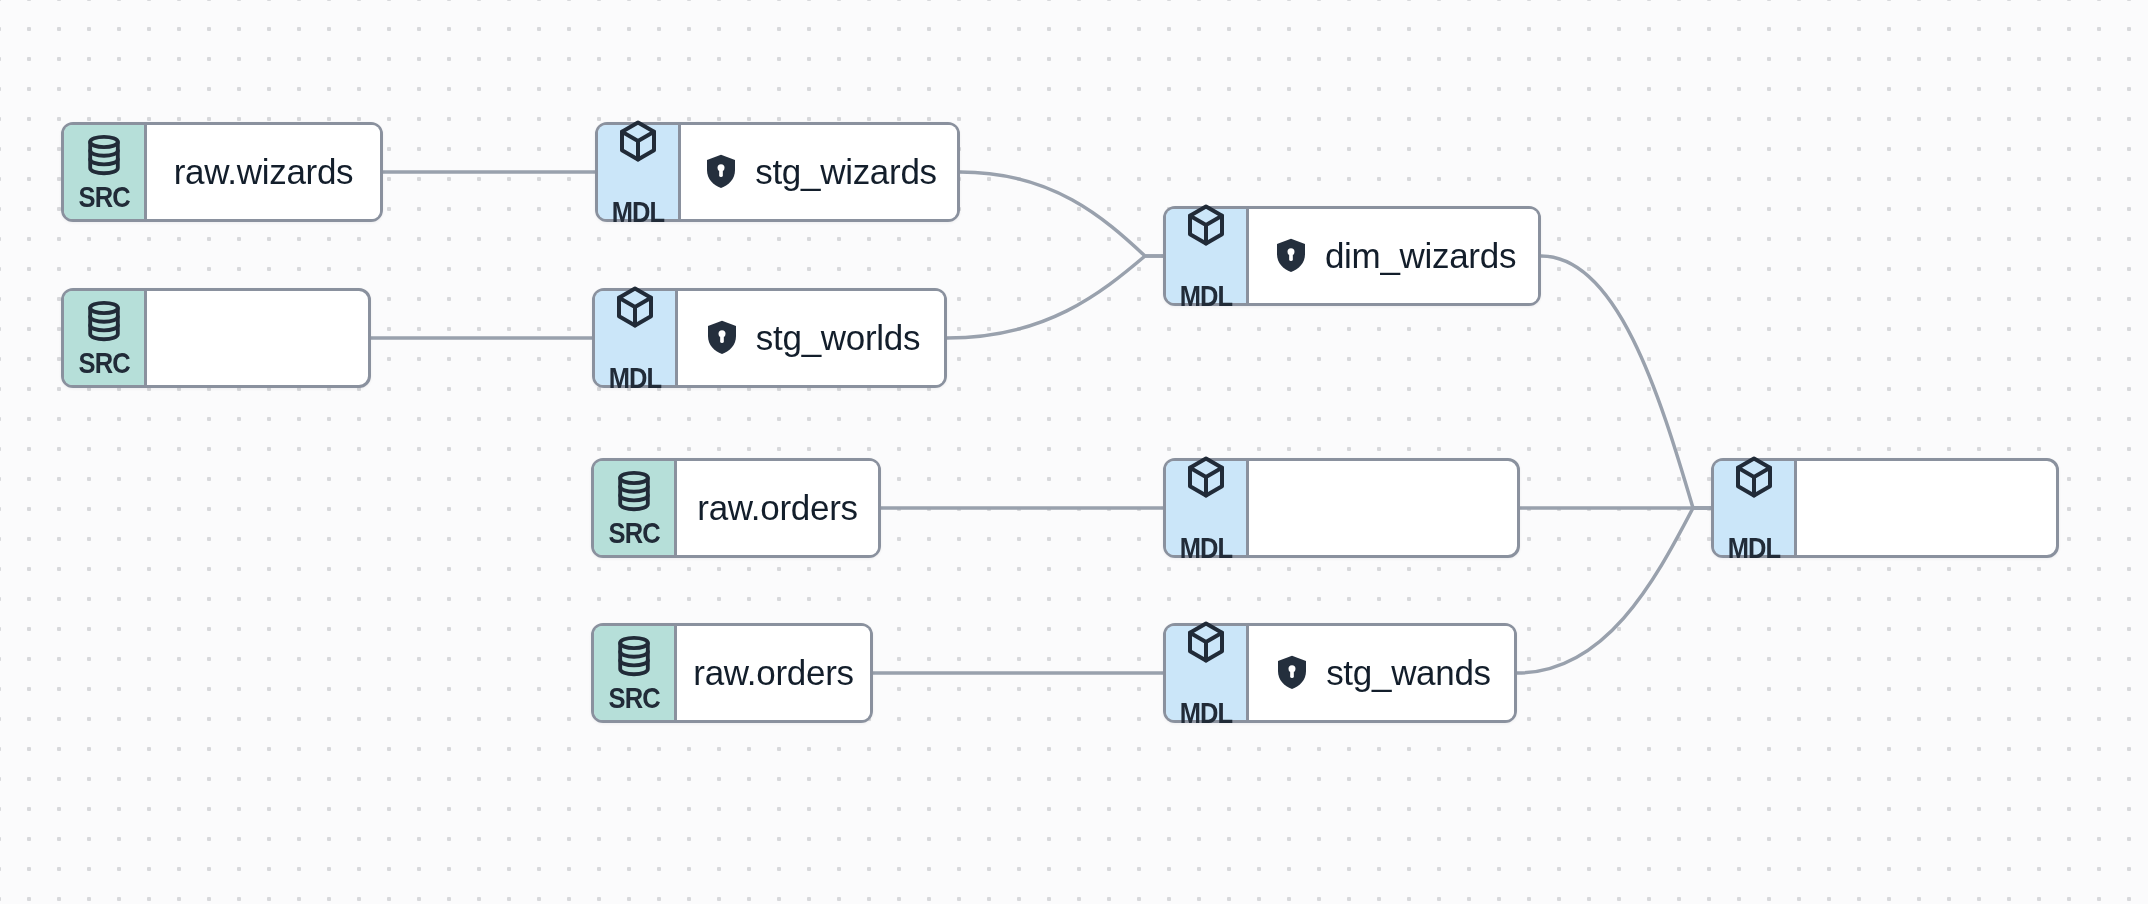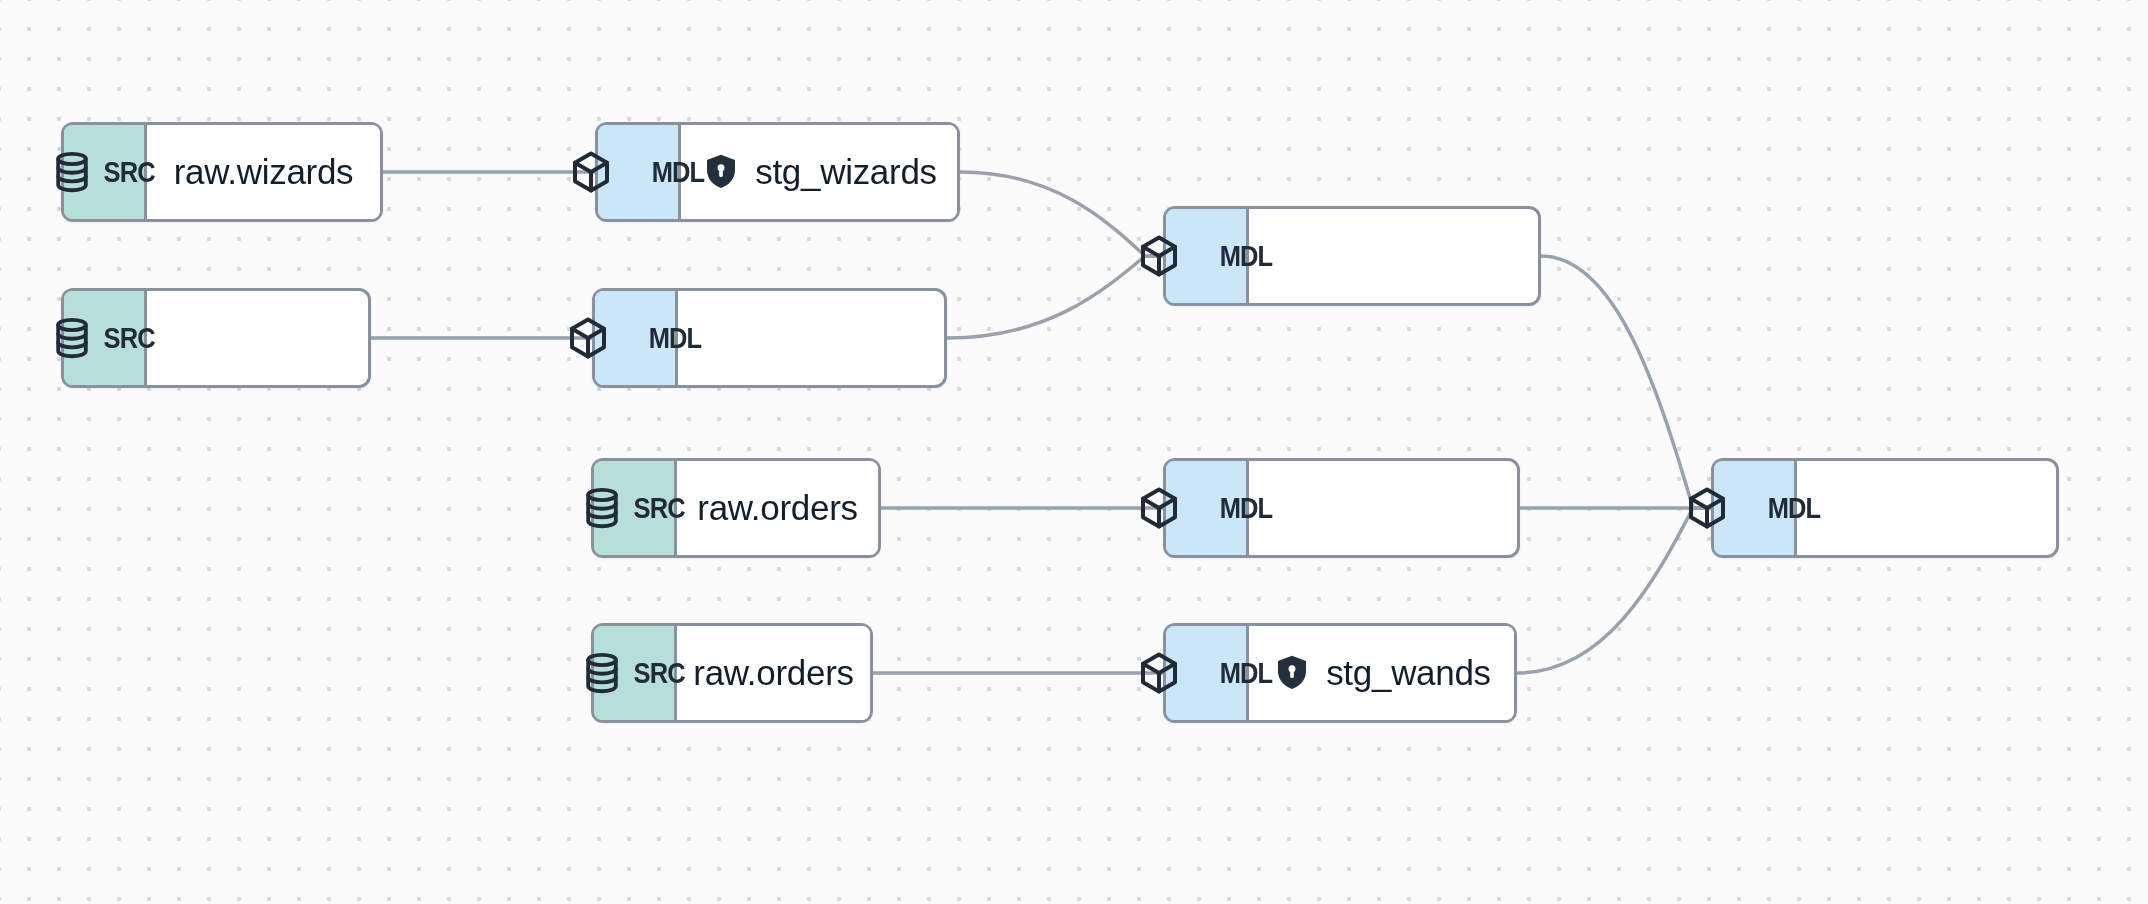--- a/index.html
+++ b/index.html
@@ -17,21 +17,21 @@
   }
   #edge-layer{position:absolute;left:0;top:0;z-index:1;}
   #edge-layer path{fill:none;stroke:var(--edge,#99a1ad);stroke-width:3.5px;}
   .node{
     position:absolute;z-index:2;display:flex;align-items:stretch;
     background:#fff;border:3px solid var(--border,#8a919e);border-radius:12px;
     box-sizing:border-box;box-shadow:0 1px 3px rgba(16,24,40,.06);
     cursor:pointer;
   }
   .icon-section{
-    width:80px;flex:0 0 80px;display:flex;flex-direction:row;
+    width:80px;flex:0 0 80px;display:flex;flex-direction:column;
     align-items:center;justify-content:center;gap:4px;
     border-right:3px solid var(--border,#8a919e);
     border-radius:8px 0 0 8px;color:var(--navy,#212b38);
   }
   .icon-section.src{background:var(--teal,#b6dfd9);}
   .icon-section.mdl{background:var(--blue,#cbe6f9);gap:32px;}
   .type-label{
     font-size:30px;font-weight:700;letter-spacing:-1px;line-height:1;
     transform:scaleX(.85);color:var(--navy,#212b38);
   }
@@ -114,30 +114,50 @@
       <div class="node" style="left: 592px; top: 288px; width: 355px; height: 100px;">
         <div class="icon-section mdl">
           <span>
             <svg viewBox="0 0 24 24" width="48" height="48" class="glyph">
               <path d="M12 2.8l8 4.6v9.2l-8 4.6-8-4.6V7.4z" fill="none" stroke="#212b38" stroke-width="2" stroke-linecap="round" stroke-linejoin="round"></path>
               <path d="M12 12l8-4.6M12 12L4 7.4M12 12v9.2" fill="none" stroke="#212b38" stroke-width="2" stroke-linecap="round" stroke-linejoin="round"></path>
             </svg>
           </span>
           <span class="type-label">MDL</span>
         </div>
+        <div class="body-section">
+          <span>
+            <svg viewBox="0 0 24 24" width="40" height="40" class="glyph">
+              <path d="M12 1.6l8.4 3.2v6c0 5.4-3.7 9.2-8.4 10.8C7.3 20 3.6 16.2 3.6 10.8v-6L12 1.6z" fill="#242f3d"></path>
+              <circle cx="12" cy="9.4" r="2.1" fill="#ffffff"></circle>
+              <rect x="10.9" y="10.6" width="2.2" height="4.4" rx="1.1" fill="#ffffff"></rect>
+            </svg>
+          </span>
+          <span class="node-label">stg_worlds</span>
+        </div>
       </div>
       <div class="node" style="left: 1163px; top: 206px; width: 378px; height: 100px;">
         <div class="icon-section mdl">
           <span>
             <svg viewBox="0 0 24 24" width="48" height="48" class="glyph">
               <path d="M12 2.8l8 4.6v9.2l-8 4.6-8-4.6V7.4z" fill="none" stroke="#212b38" stroke-width="2" stroke-linecap="round" stroke-linejoin="round"></path>
               <path d="M12 12l8-4.6M12 12L4 7.4M12 12v9.2" fill="none" stroke="#212b38" stroke-width="2" stroke-linecap="round" stroke-linejoin="round"></path>
             </svg>
           </span>
           <span class="type-label">MDL</span>
+        </div>
+        <div class="body-section">
+          <span>
+            <svg viewBox="0 0 24 24" width="40" height="40" class="glyph">
+              <path d="M12 1.6l8.4 3.2v6c0 5.4-3.7 9.2-8.4 10.8C7.3 20 3.6 16.2 3.6 10.8v-6L12 1.6z" fill="#242f3d"></path>
+              <circle cx="12" cy="9.4" r="2.1" fill="#ffffff"></circle>
+              <rect x="10.9" y="10.6" width="2.2" height="4.4" rx="1.1" fill="#ffffff"></rect>
+            </svg>
+          </span>
+          <span class="node-label">dim_wizards</span>
         </div>
       </div>
       <div class="node" style="left: 591px; top: 458px; width: 290px; height: 100px;">
         <div class="icon-section src">
           <span>
             <svg viewBox="0 0 24 24" width="46" height="46" class="glyph">
               <ellipse cx="12" cy="5.2" rx="7.2" ry="2.7" fill="none" stroke="#212b38" stroke-width="2" stroke-linecap="round"></ellipse>
               <path d="M4.8 5.2v13.6c0 1.5 3.2 2.7 7.2 2.7s7.2-1.2 7.2-2.7V5.2" fill="none" stroke="#212b38" stroke-width="2" stroke-linecap="round"></path>
               <path d="M19.2 9.7c0 1.5-3.2 2.7-7.2 2.7S4.8 11.2 4.8 9.7" fill="none" stroke="#212b38" stroke-width="2" stroke-linecap="round"></path>
               <path d="M19.2 14.2c0 1.5-3.2 2.7-7.2 2.7s-7.2-1.2-7.2-2.7" fill="none" stroke="#212b38" stroke-width="2" stroke-linecap="round"></path>

